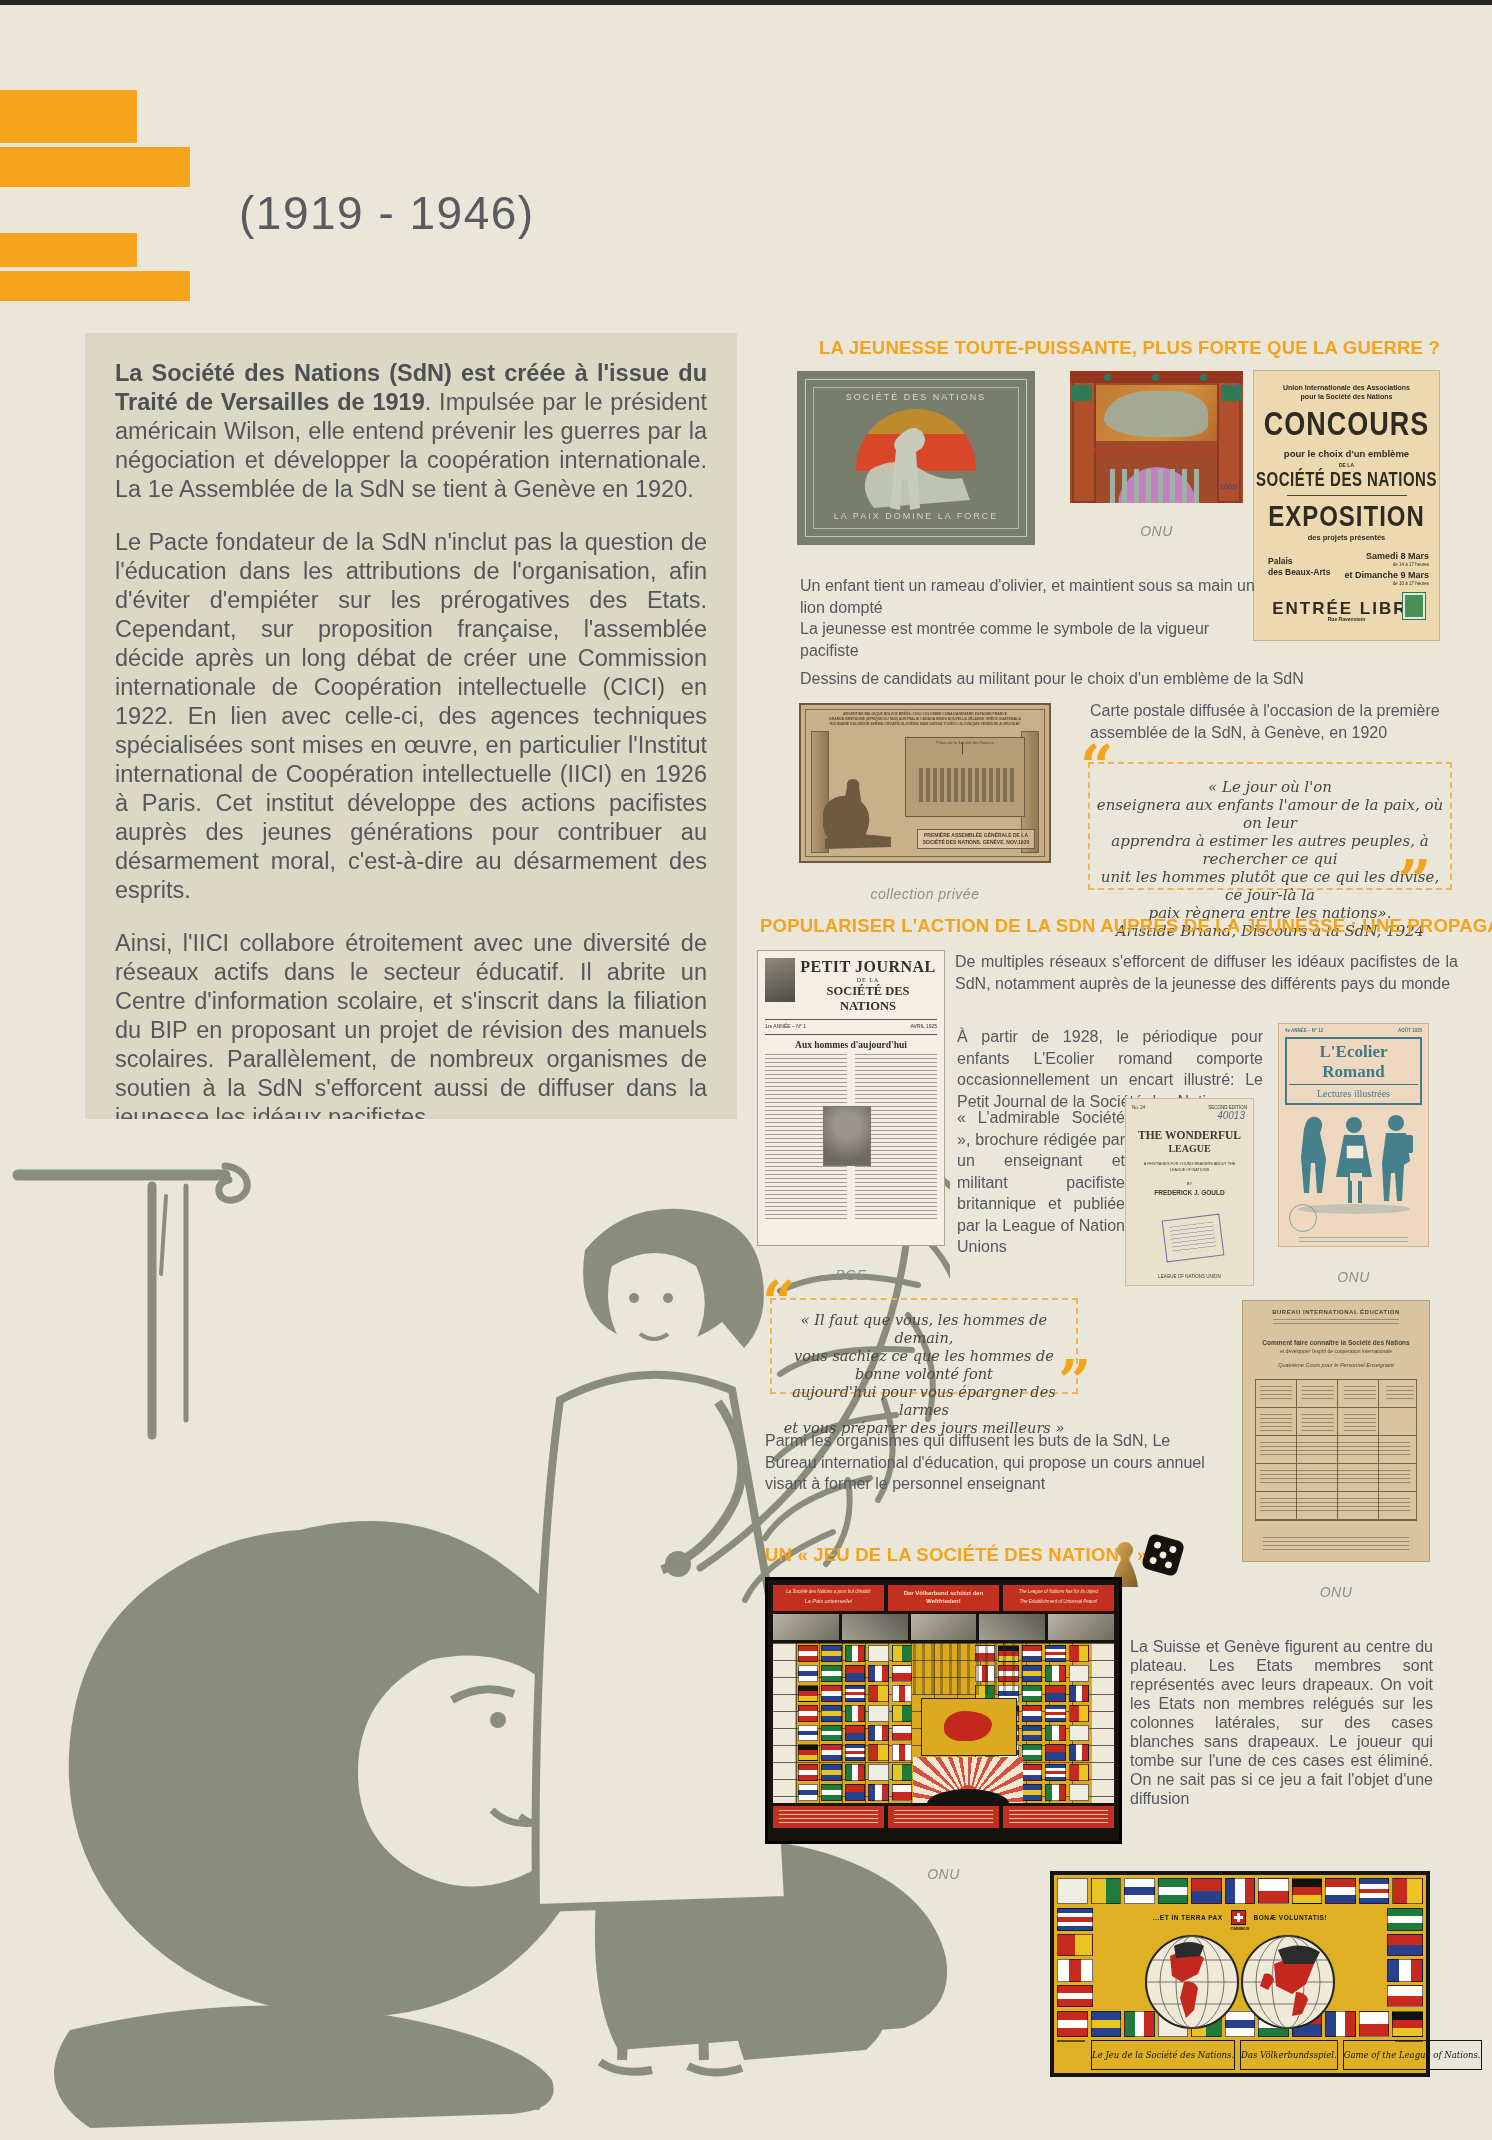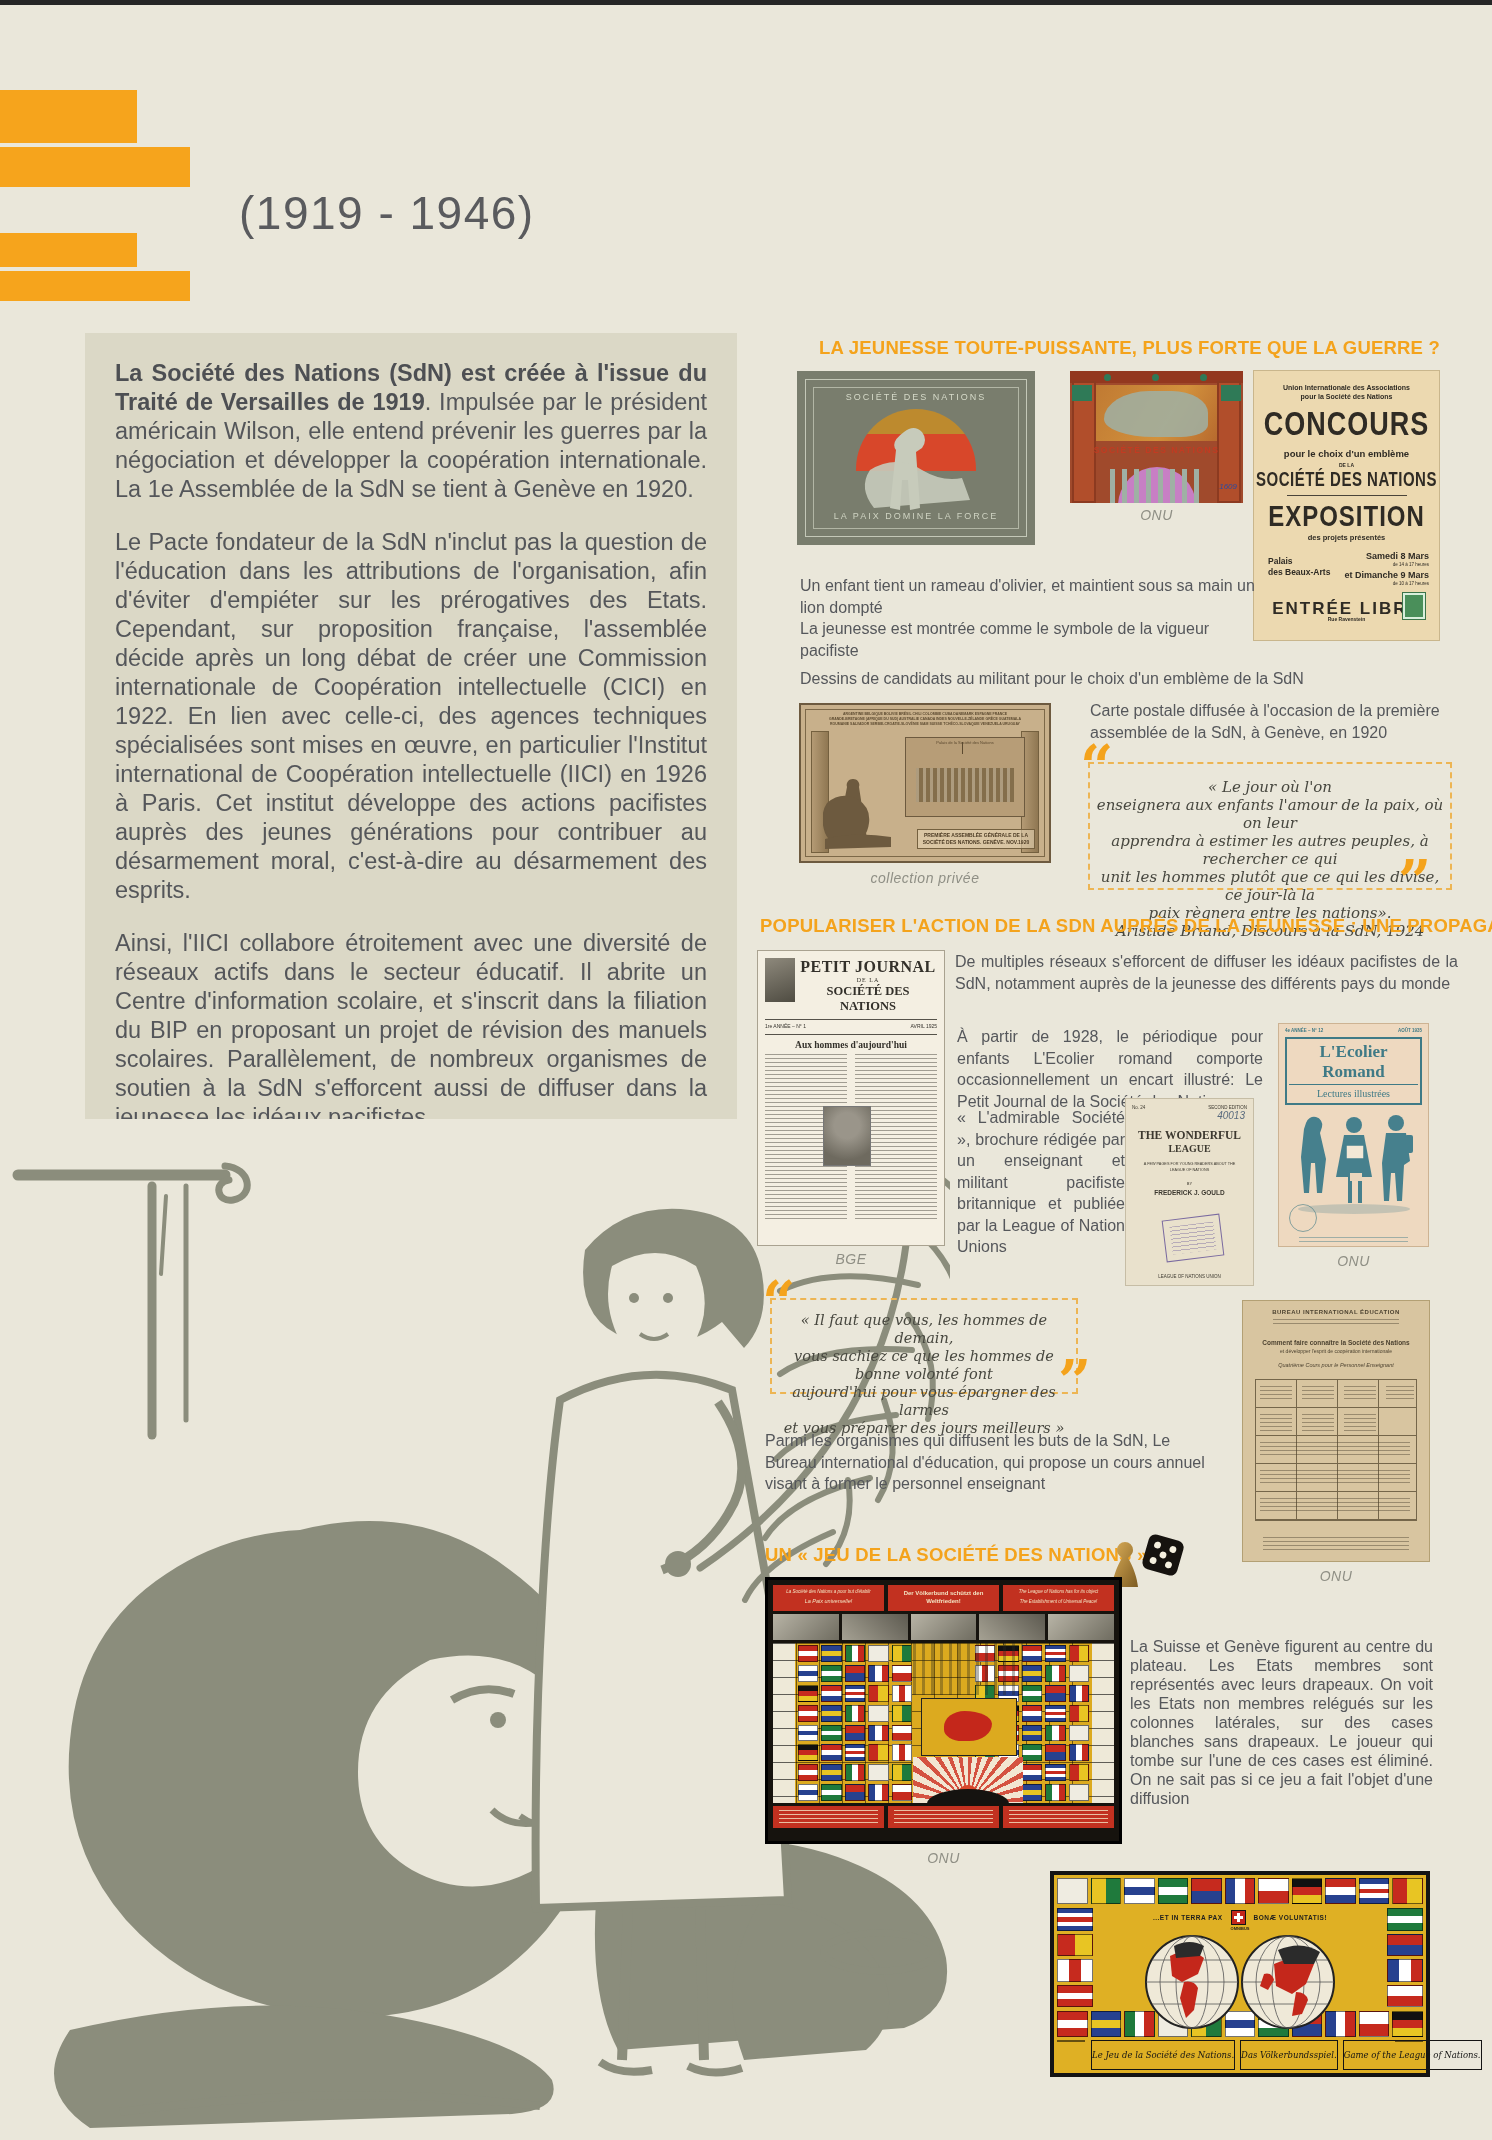--- a/index.html
+++ b/index.html
@@ -14,21 +14,21 @@
   #subtitle{left:239px;top:186px;font-size:46px;font-weight:400;color:#5a5b5e;letter-spacing:1.5px;}
   .h-orange{font-weight:700;font-size:18.5px;color:#f4a31c;letter-spacing:.2px;white-space:nowrap;}
   
   #intro{left:85px;top:333px;width:652px;height:786px;background:#dbd8c6;box-sizing:border-box;
          padding:26px 30px;font-size:23.5px;line-height:29px;text-align:justify;overflow:hidden;}
   #intro p{margin:0 0 24px 0;}
   #intro b{color:#4d4f53;}
   
   .rtx{font-size:16px;line-height:21.5px;color:#55575b;text-align:justify;}
   .rtx-l{font-size:16px;line-height:21.5px;color:#55575b;text-align:left;}
-  .small-cap{font-size:14px;font-style:italic;color:#8f8f85;text-align:center;letter-spacing:.5px;}
+  .small-cap{font-size:14px;font-style:italic;color:#8f8f85;text-align:center;letter-spacing:.5px;margin-top:16px;}
   
   .quote-box{border:2px dashed #edb553;box-sizing:border-box;}
   .quote-text{font-family:"DejaVu Serif","Liberation Serif",serif;font-style:italic;color:#47473f;text-align:center;}
   .qmark{position:absolute;font-family:"DejaVu Serif",serif;font-weight:700;font-size:58px;color:#f4a31c;line-height:1;}
   .ql{display:block;}
   
   .ml{background-image:repeating-linear-gradient(180deg,currentColor 0 1px,transparent 1px 4px);opacity:.45;}
   
   #em1{left:797px;top:371px;width:238px;height:174px;background:#797d6d;}
   #em1 .fr1{position:absolute;inset:8px;border:1px solid #c4c8b8;}

